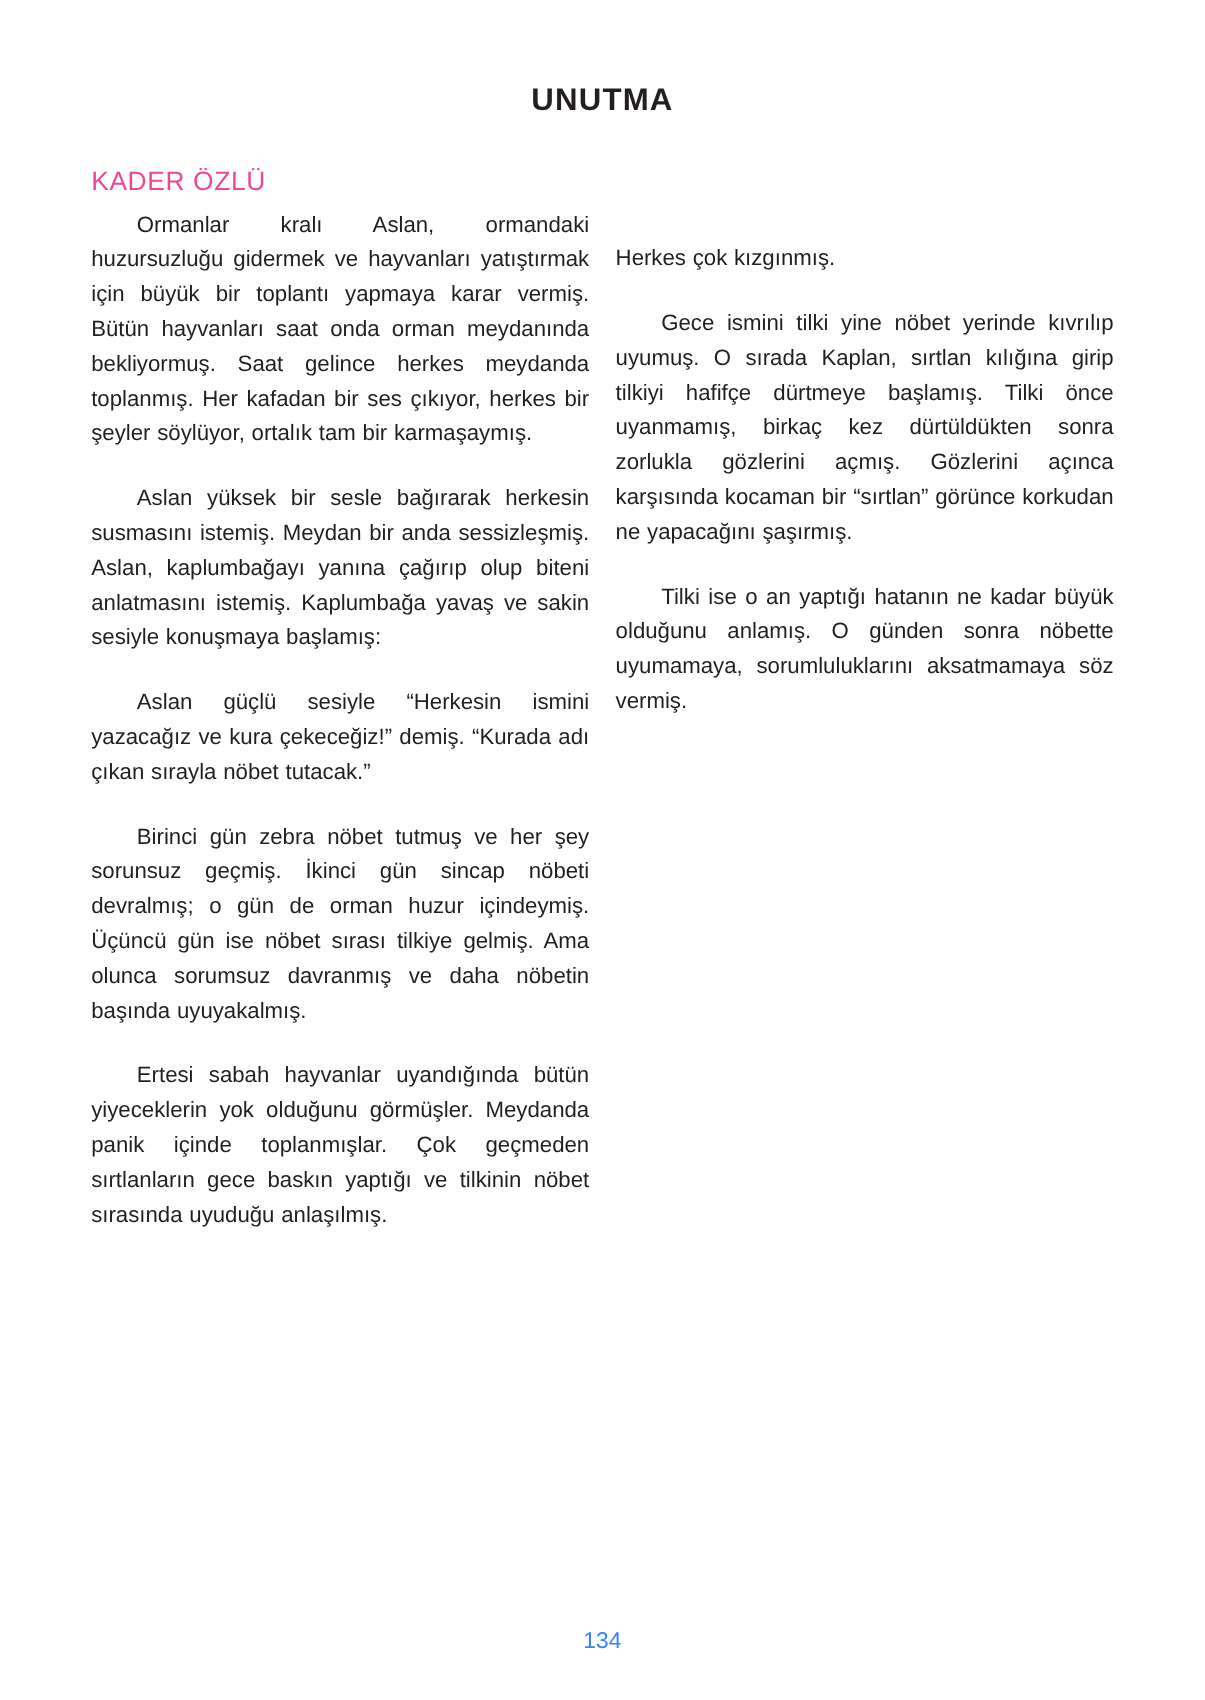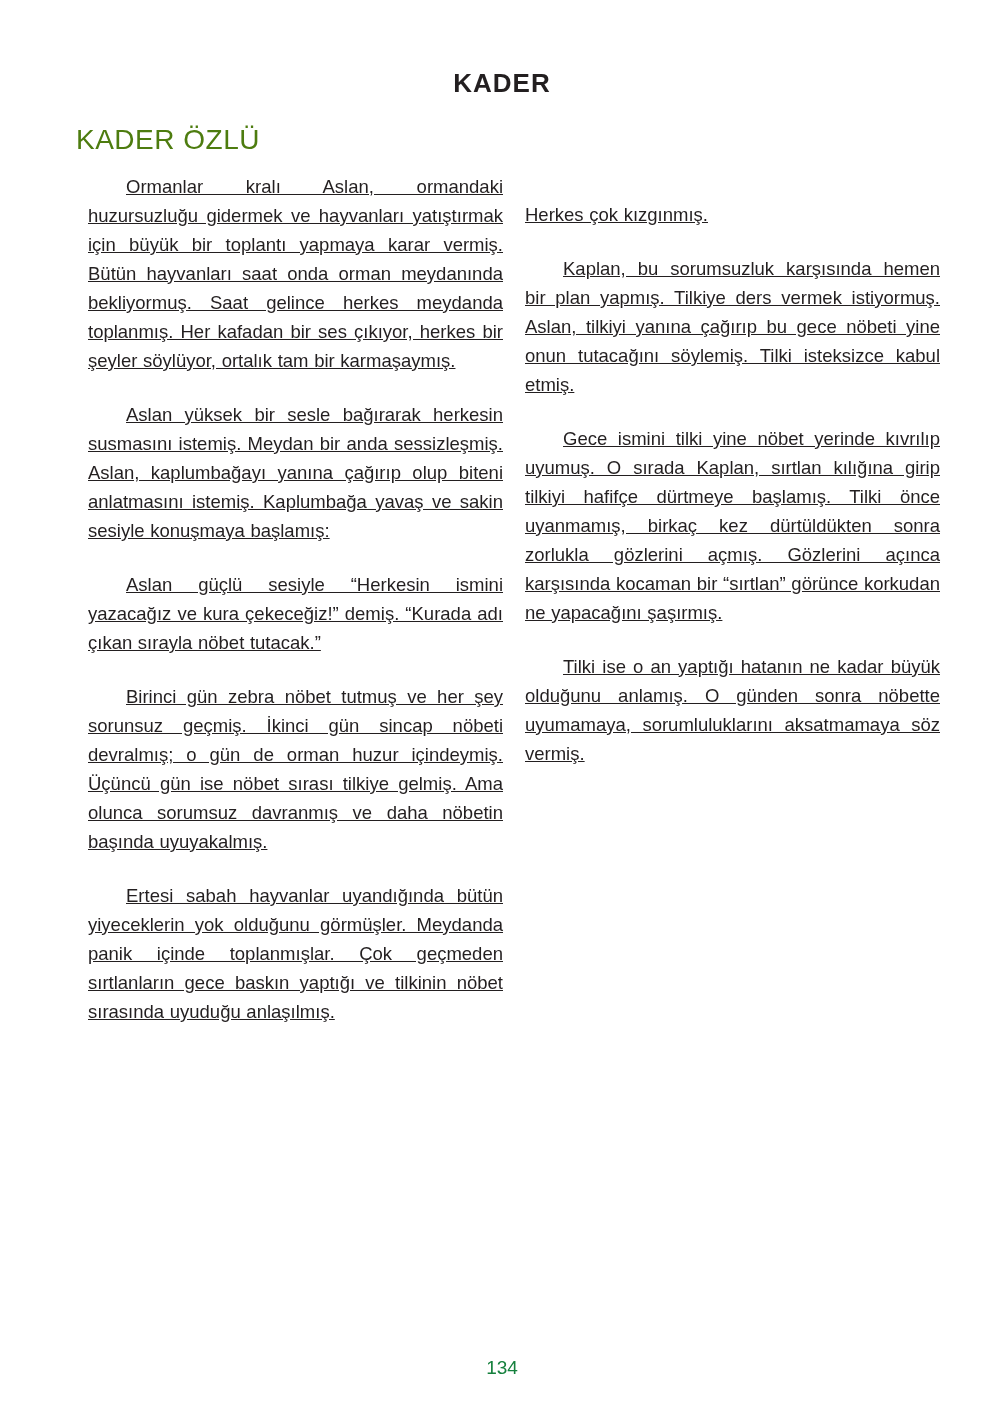--- a/index.html
+++ b/index.html
@@ -23,35 +23,34 @@
     left: 0;
     width: 100%;
     text-align: center;
     font-size: 26px;
     font-weight: 700;
     letter-spacing: 1px;
     color: #231f20;
   }
   .author-name {
     position: absolute;
-    top: 124px;
+    top: 138px;
     left: 76px;
-    font-size: 28px;
+    font-size: 22px;
     font-weight: 400;
     letter-spacing: 0.5px;
-    color: #4d7c0f;
+    color: #ec4899;
   }
   .columns {
     position: absolute;
     top: 172px;
-    left: 88px;
+    left: 76px;
     width: 852px;
     display: flex;
     gap: 22px;
-    text-decoration: underline;
   }
   .text-column {
     width: 415px;
     flex: 0 0 415px;
   }
   .text-column p {
     margin: 0 0 25px 0;
     font-size: 18.5px;
     line-height: 29px;
     text-align: justify;
@@ -63,45 +62,44 @@
     text-indent: 0;
     margin-top: 28px;
   }
   .page-number {
     position: absolute;
     bottom: 38px;
     left: 0;
     width: 100%;
     text-align: center;
     font-size: 19px;
-    color: #15803d;
+    color: #3b82f6;
   }
 </style>
 </head>
 <body>
 
 <div class="page">
 
-  <div class="page-title">KADER</div>
+  <div class="page-title">UNUTMA</div>
 
   <div class="author-name">KADER ÖZLÜ</div>
 
   <div class="columns">
 
     <div class="text-column">
       <p>Ormanlar kralı Aslan, ormandaki huzursuzluğu gidermek ve hayvanları yatıştırmak için büyük bir toplantı yapmaya karar vermiş. Bütün hayvanları saat onda orman meydanında bekliyormuş. Saat gelince herkes meydanda toplanmış. Her kafadan bir ses çıkıyor, herkes bir şeyler söylüyor, ortalık tam bir karmaşaymış.</p>
       <p>Aslan yüksek bir sesle bağırarak herkesin susmasını istemiş. Meydan bir anda sessizleşmiş. Aslan, kaplumbağayı yanına çağırıp olup biteni anlatmasını istemiş. Kaplumbağa yavaş ve sakin sesiyle konuşmaya başlamış:</p>
       <p>Aslan güçlü sesiyle “Herkesin ismini yazacağız ve kura çekeceğiz!” demiş. “Kurada adı çıkan sırayla nöbet tutacak.”</p>
       <p>Birinci gün zebra nöbet tutmuş ve her şey sorunsuz geçmiş. İkinci gün sincap nöbeti devralmış; o gün de orman huzur içindeymiş. Üçüncü gün ise nöbet sırası tilkiye gelmiş. Ama olunca sorumsuz davranmış ve daha nöbetin başında uyuyakalmış.</p>
       <p>Ertesi sabah hayvanlar uyandığında bütün yiyeceklerin yok olduğunu görmüşler. Meydanda panik içinde toplanmışlar. Çok geçmeden sırtlanların gece baskın yaptığı ve tilkinin nöbet sırasında uyuduğu anlaşılmış.</p>
     </div>
 
     <div class="text-column">
       <p class="continuation">Herkes çok kızgınmış.</p>
-      <p>Kaplan, bu sorumsuzluk karşısında hemen bir plan yapmış. Tilkiye ders vermek istiyormuş. Aslan, tilkiyi yanına çağırıp bu gece nöbeti yine onun tutacağını söylemiş. Tilki isteksizce kabul etmiş.</p>
       <p>Gece ismini tilki yine nöbet yerinde kıvrılıp uyumuş. O sırada Kaplan, sırtlan kılığına girip tilkiyi hafifçe dürtmeye başlamış. Tilki önce uyanmamış, birkaç kez dürtüldükten sonra zorlukla gözlerini açmış. Gözlerini açınca karşısında kocaman bir “sırtlan” görünce korkudan ne yapacağını şaşırmış.</p>
       <p>Tilki ise o an yaptığı hatanın ne kadar büyük olduğunu anlamış. O günden sonra nöbette uyumamaya, sorumluluklarını aksatmamaya söz vermiş.</p>
     </div>
 
   </div>
 
   <div class="page-number">134</div>
 
 </div>
 

